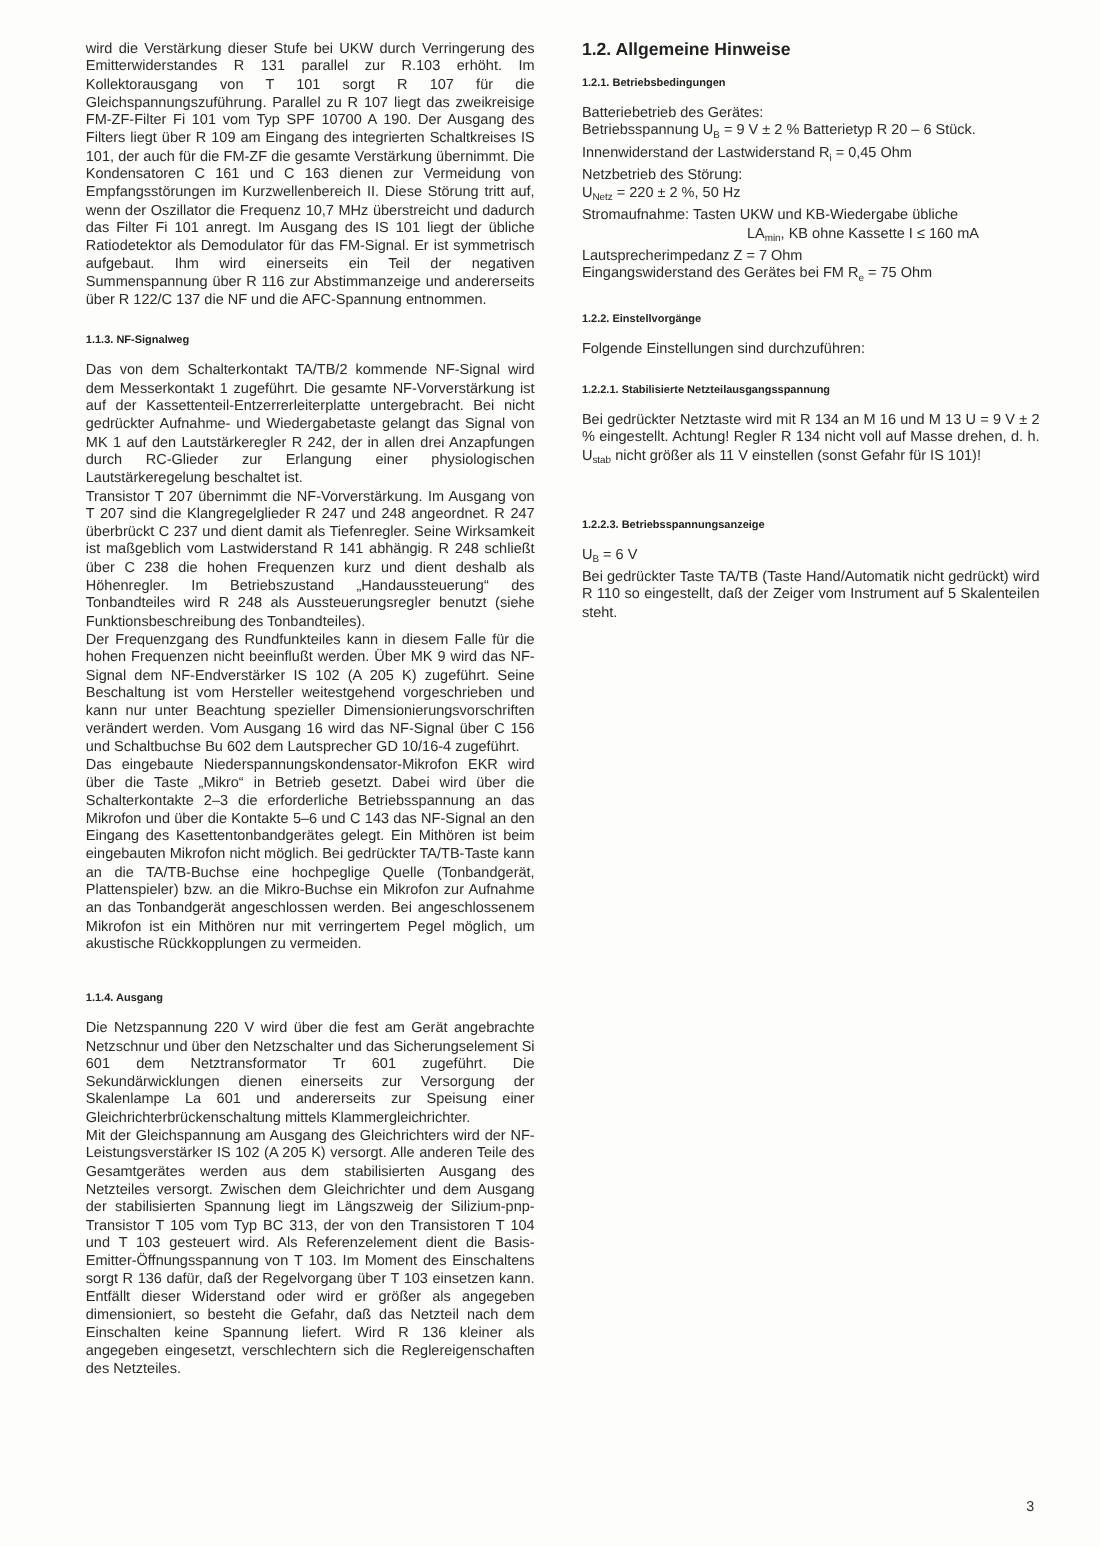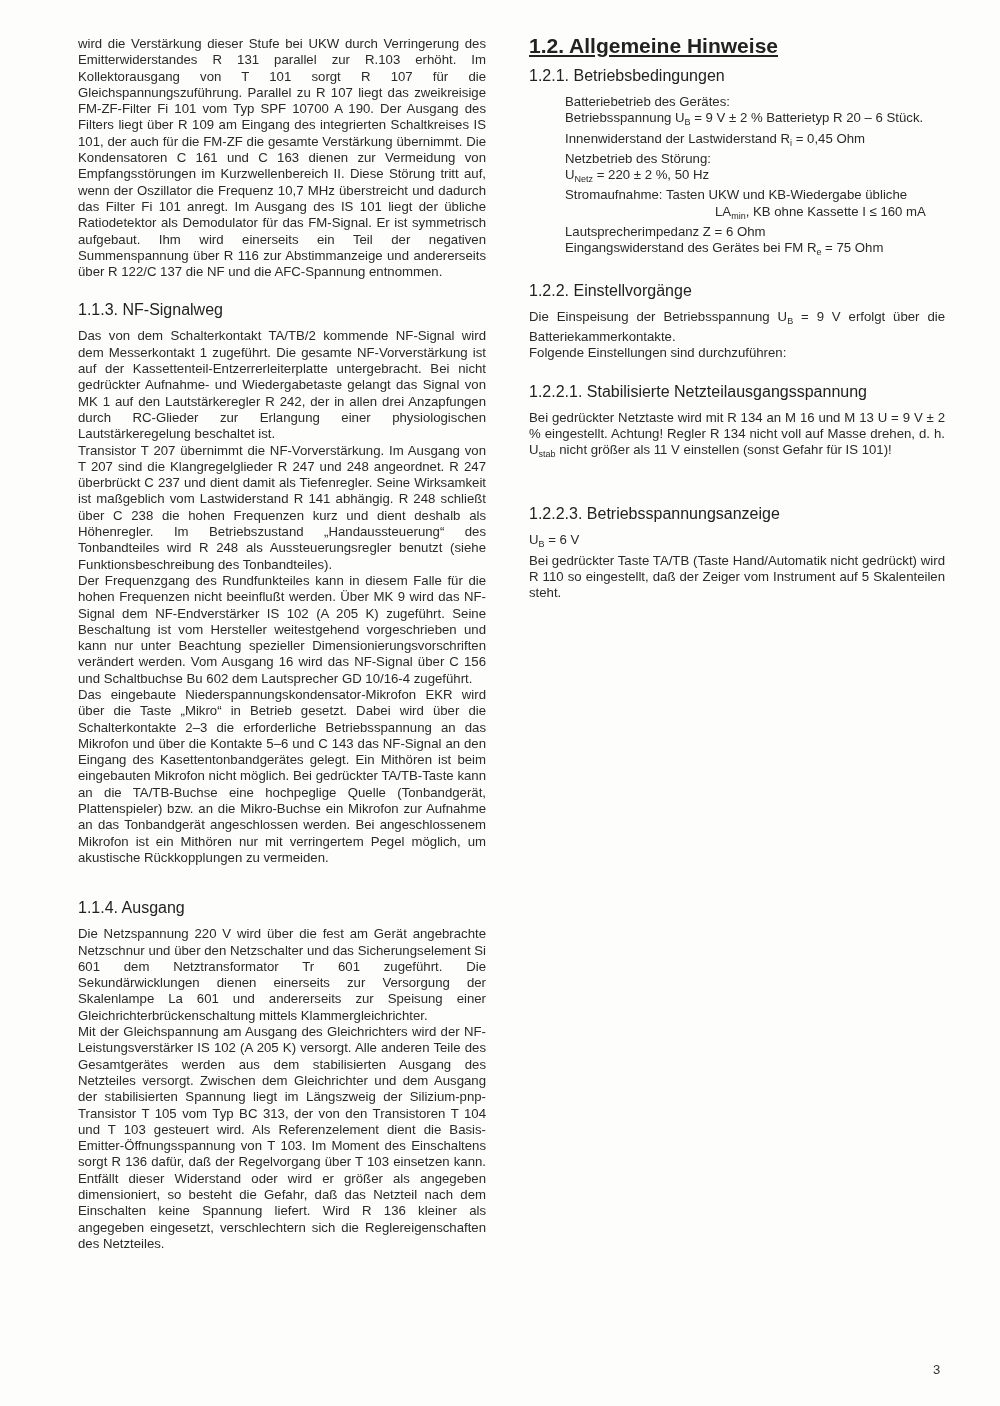--- a/index.html
+++ b/index.html
@@ -16,31 +16,30 @@
       top: 36px;
       font-size: 13.2px;
       line-height: 16.3px;
       text-align: justify;
     }
     .col-left { left: 78px; width: 408px; }
     .col-right { left: 529px; width: 416px; top: 36px; }
     p { margin: 0; }
     .para { margin: 0; }
     h2.section-title {
-      font-size: 21px; font-weight: bold; margin: 0 0 12px 0; line-height: 20px;
+      font-size: 16px; font-weight: bold; margin: 0 0 12px 0; line-height: 20px;
       color: #222;
-      text-decoration: underline;
     }
     h3.sub-title {
-      font-size: 16px; font-weight: normal; margin: 0 0 10px 0; line-height: 16px;
+      font-size: 10px; font-weight: bold; margin: 0 0 10px 0; line-height: 16px;
       color: #222;
     }
     .gap-m { height: 22px; }
     .gap-l { height: 34px; }
-    .line { display: block; text-align: left; white-space: nowrap; margin-left: 36px; }
+    .line { display: block; text-align: left; white-space: nowrap; }
     .indent { padding-left: 150px; }
     sub { font-size: 9px; vertical-align: -3px; }
     .page-number {
       position: absolute; left: 933px; top: 1362px; font-size: 13px; color: #333;
     }
   </style>
 </head>
 <body>
 
 <div class="col col-left">
@@ -64,27 +63,26 @@
 
   <h3 class="sub-title">1.2.1. Betriebsbedingungen</h3>
   <div>
     <span class="line">Batteriebetrieb des Gerätes:</span>
     <span class="line"><span>Betriebsspannung U</span><sub>B</sub><span> = 9 V ± 2 % Batterietyp R 20 – 6 Stück.</span></span>
     <span class="line"><span>Innenwiderstand der Lastwiderstand R</span><sub>i</sub><span> = 0,45 Ohm</span></span>
     <span class="line">Netzbetrieb des Störung:</span>
     <span class="line"><span>U</span><sub>Netz</sub><span> = 220 ± 2 %, 50 Hz</span></span>
     <span class="line">Stromaufnahme: Tasten UKW und KB-Wiedergabe übliche</span>
     <span class="line indent"><span>LA</span><sub>min</sub><span>, KB ohne Kassette I ≤ 160 mA</span></span>
-    <span class="line">Lautsprecherimpedanz Z = 6 Ohm</span>
+    <span class="line">Lautsprecherimpedanz Z = 7 Ohm</span>
     <span class="line"><span>Eingangswiderstand des Gerätes bei FM R</span><sub>e</sub><span> = 75 Ohm</span></span>
   </div>
 
   <div class="gap-m"></div>
   <h3 class="sub-title">1.2.2. Einstellvorgänge</h3>
-  <p class="para"><span>Die Einspeisung der Betriebsspannung U</span><sub>B</sub><span> = 9 V erfolgt über die Batteriekammerkontakte.</span></p>
   <p class="para">Folgende Einstellungen sind durchzuführen:</p>
 
   <div class="gap-m"></div>
   <h3 class="sub-title">1.2.2.1. Stabilisierte Netzteilausgangsspannung</h3>
   <p class="para"><span>Bei gedrückter Netztaste wird mit R 134 an M 16 und M 13 U = 9 V ± 2 % eingestellt. Achtung! Regler R 134 nicht voll auf Masse drehen, d. h. U</span><sub>stab</sub><span> nicht größer als 11 V einstellen (sonst Gefahr für IS 101)!</span></p>
 
   <div class="gap-m"></div>
 
   <div class="gap-m"></div>
   <h3 class="sub-title">1.2.2.3. Betriebsspannungsanzeige</h3>

